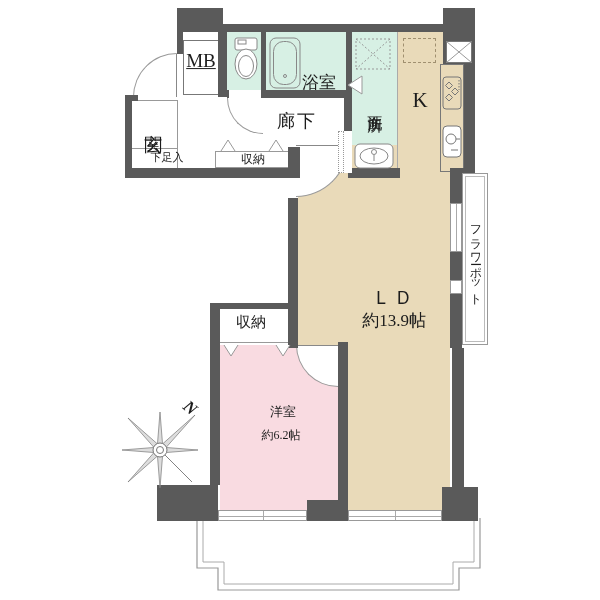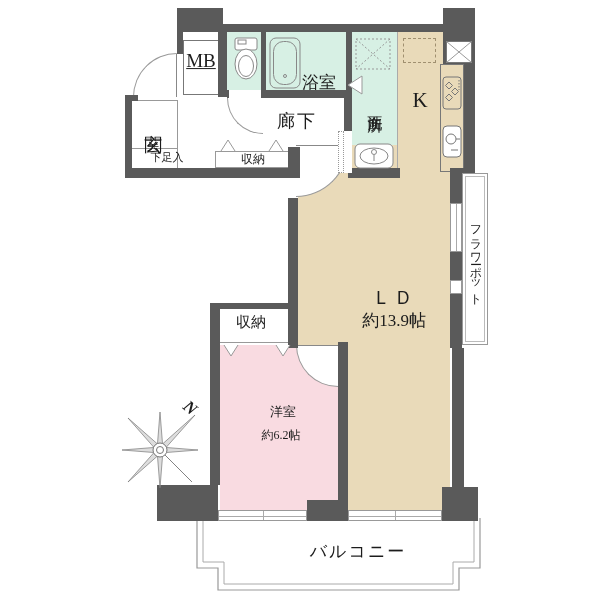--- a/index.html
+++ b/index.html
@@ -172,16 +172,15 @@
   <div class="lbl" style="left:319px;top:64px;font-size:17px;margin-top:19px;">浴室</div>
   <div class="lbl vlbl" style="left:374px;top:105px;font-size:15px;letter-spacing:1px;">洗面所</div>
   <div class="lbl" style="left:420px;top:100px;font-size:21px;">K</div>
   <div class="lbl" style="left:297px;top:121px;font-size:18px;letter-spacing:2px;">廊下</div>
   <div class="lbl" style="left:253px;top:160px;font-size:12px;">収納</div>
   <div class="lbl" style="left:251px;top:323px;font-size:15px;">収納</div>
   <div class="lbl" style="left:394px;top:298px;font-size:19px;letter-spacing:3px;">ＬＤ</div>
   <div class="lbl" style="left:394px;top:321px;font-size:17px;">約13.9帖</div>
   <div class="lbl" style="left:283px;top:412px;font-size:13px;">洋室</div>
   <div class="lbl" style="left:281px;top:436px;font-size:12px;">約6.2帖</div>
-  <div class="lbl" style="left:358px;top:552px;font-size:17px;letter-spacing:2px;">バルコニー</div>
   <div class="lbl vlbl" style="left:475px;top:258px;font-size:12px;letter-spacing:0;">フラワーポット</div>
 
 </div>
 
 </body></html>

